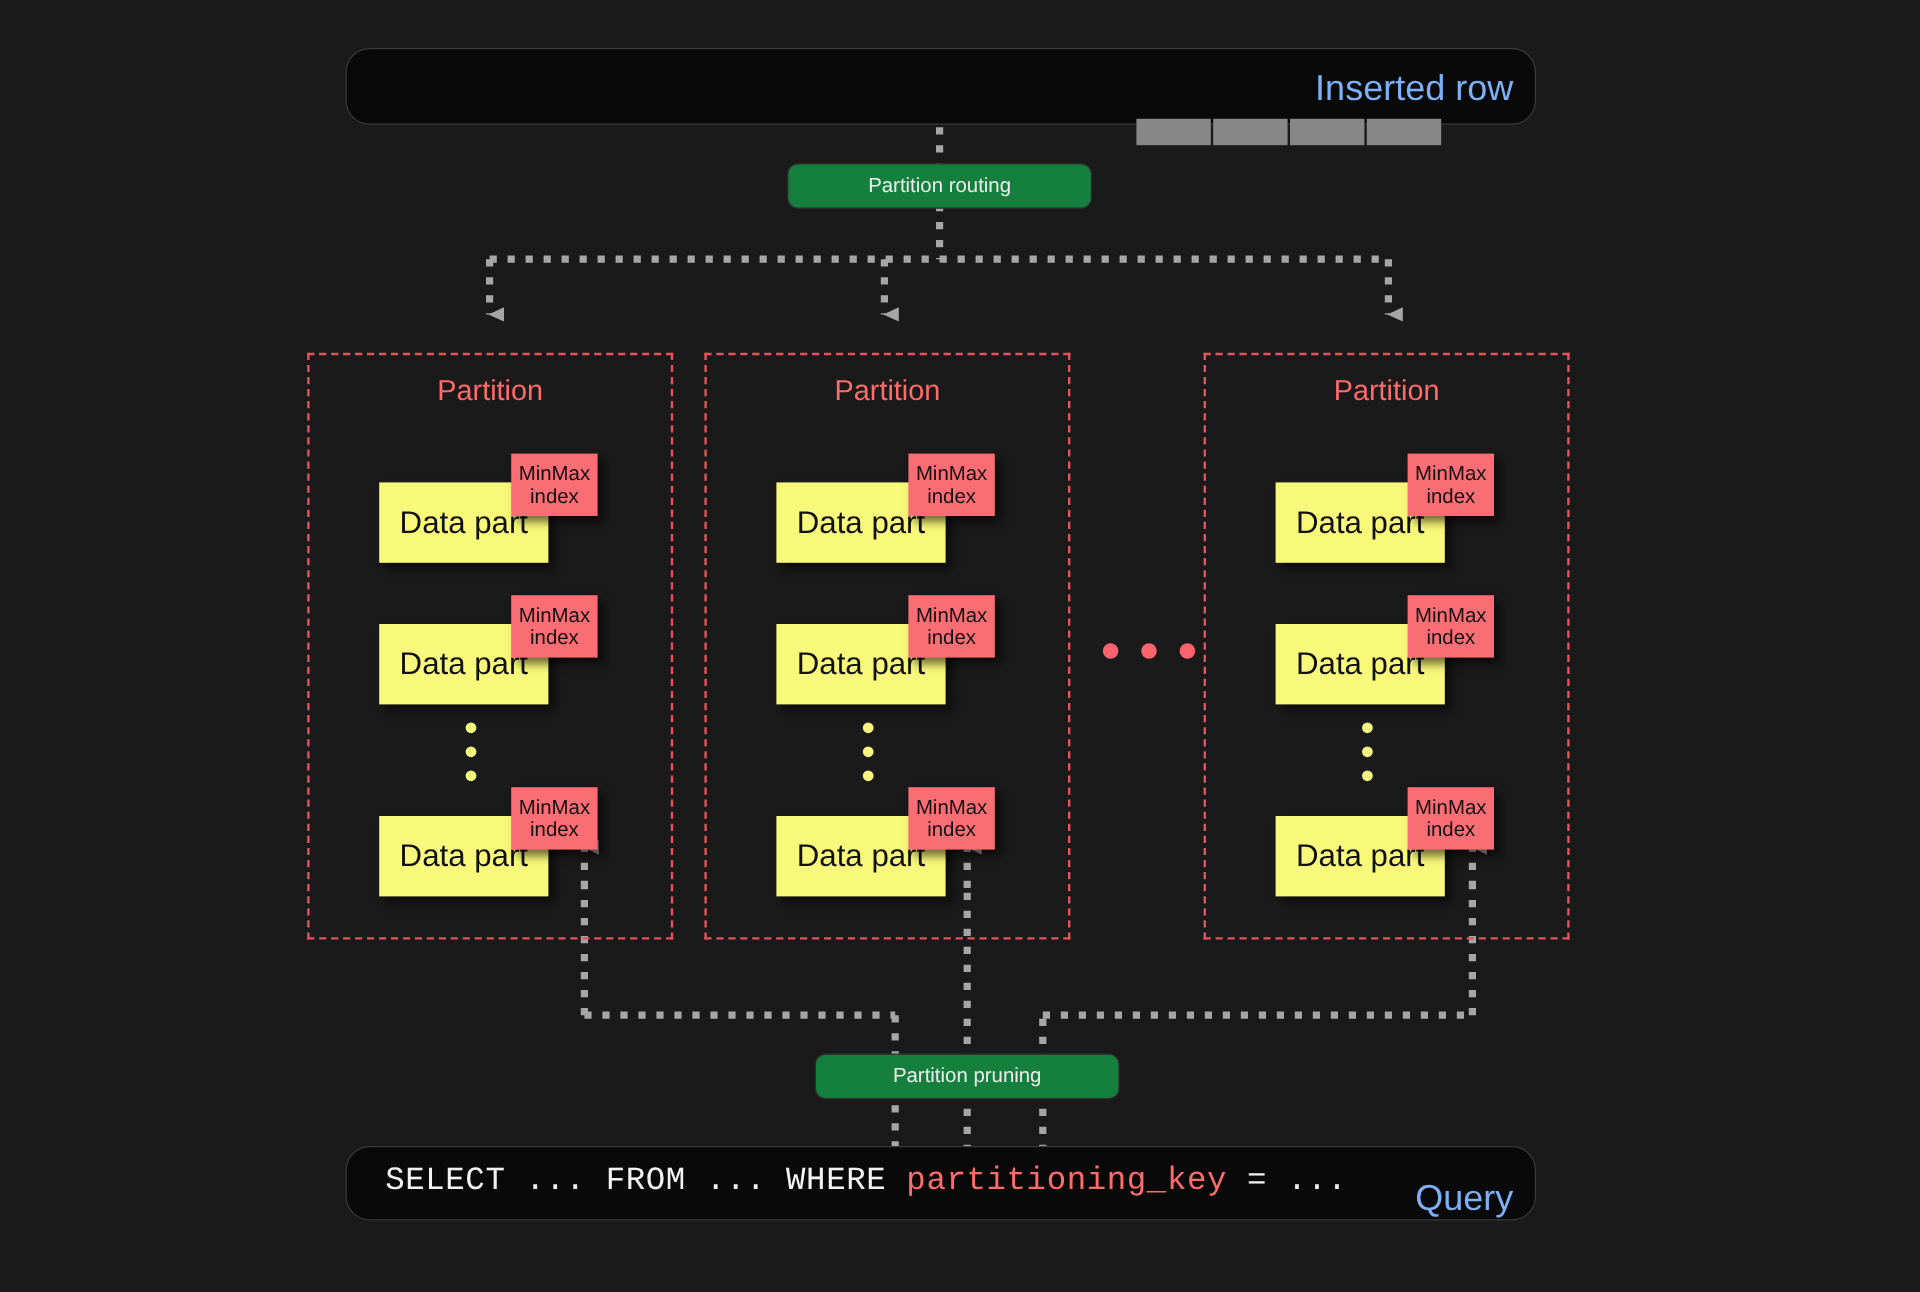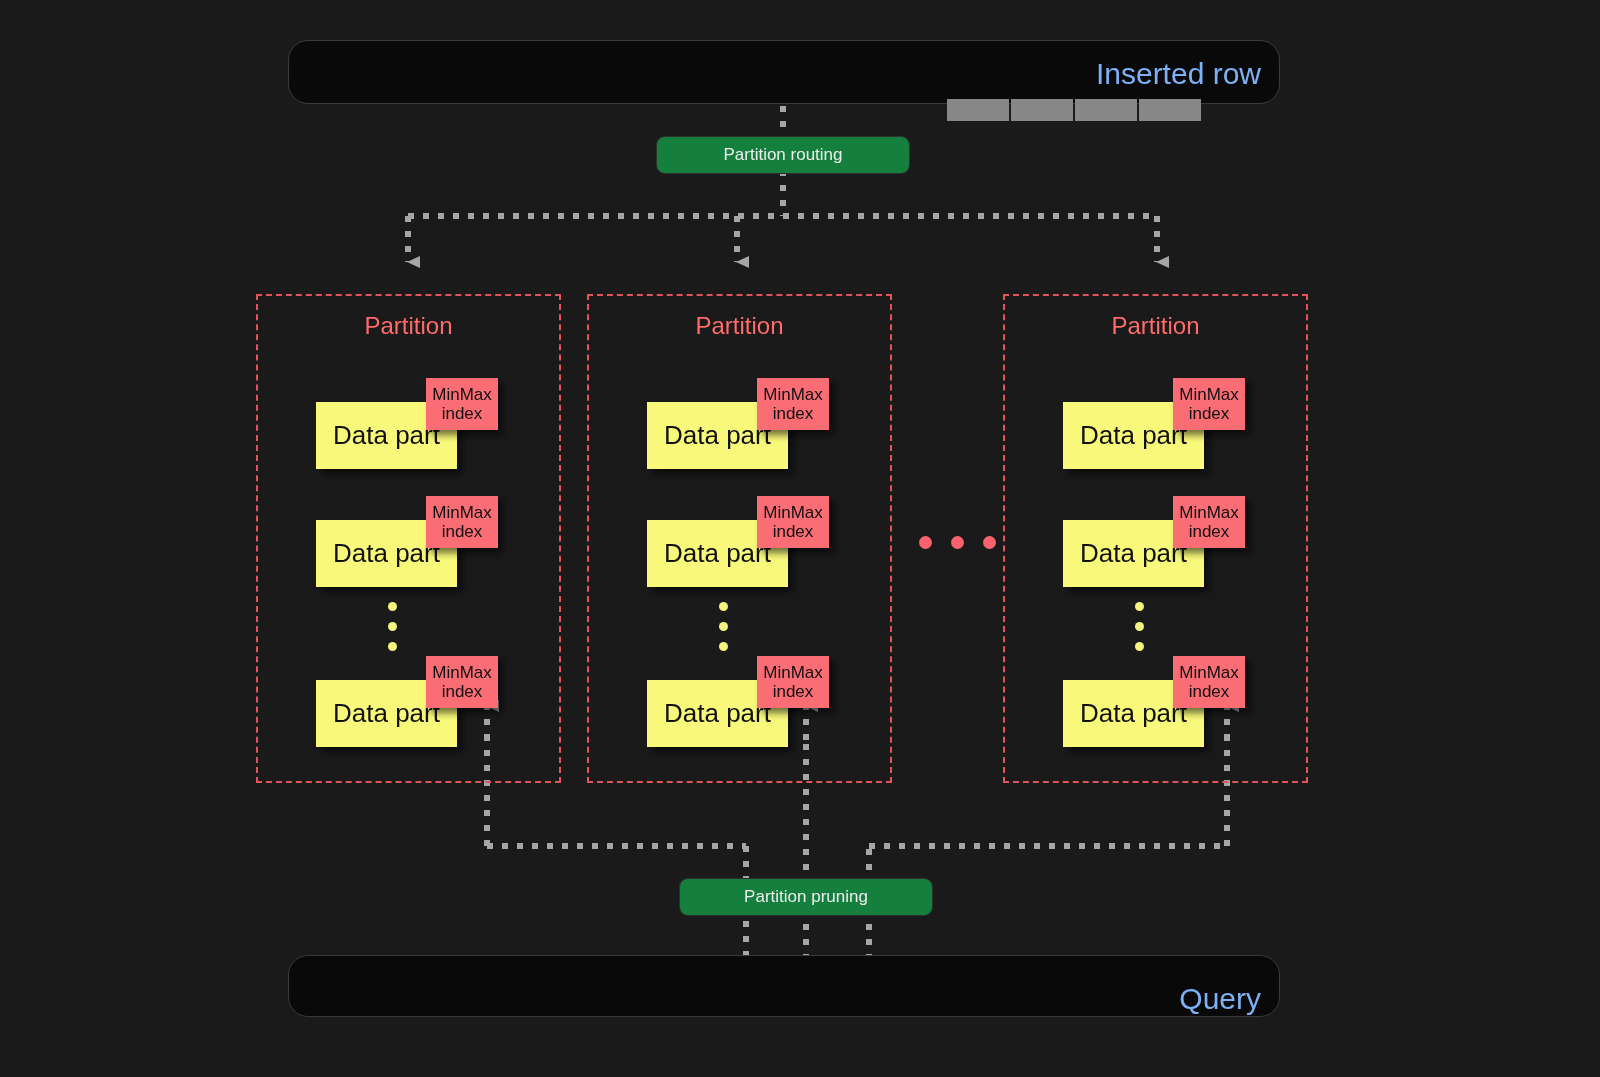--- a/index.html
+++ b/index.html
@@ -287,16 +287,17 @@
       </div>
       <div class="data-part">Data part</div>
     </div>
   </div>
 
   <div class="pill" id="partition-pruning-box">
     <span>Partition pruning</span>
   </div>
 
   <div class="bar" id="query-bar">
+    <div id="query-text"><span class="kw">SELECT ... FROM ... WHERE </span><span class="key">partitioning_key</span><span class="kw"> = ...</span></div>
     <div class="bar-label" id="query-label">Query</div>
   </div>
 
 </div>
 
 </body></html>

